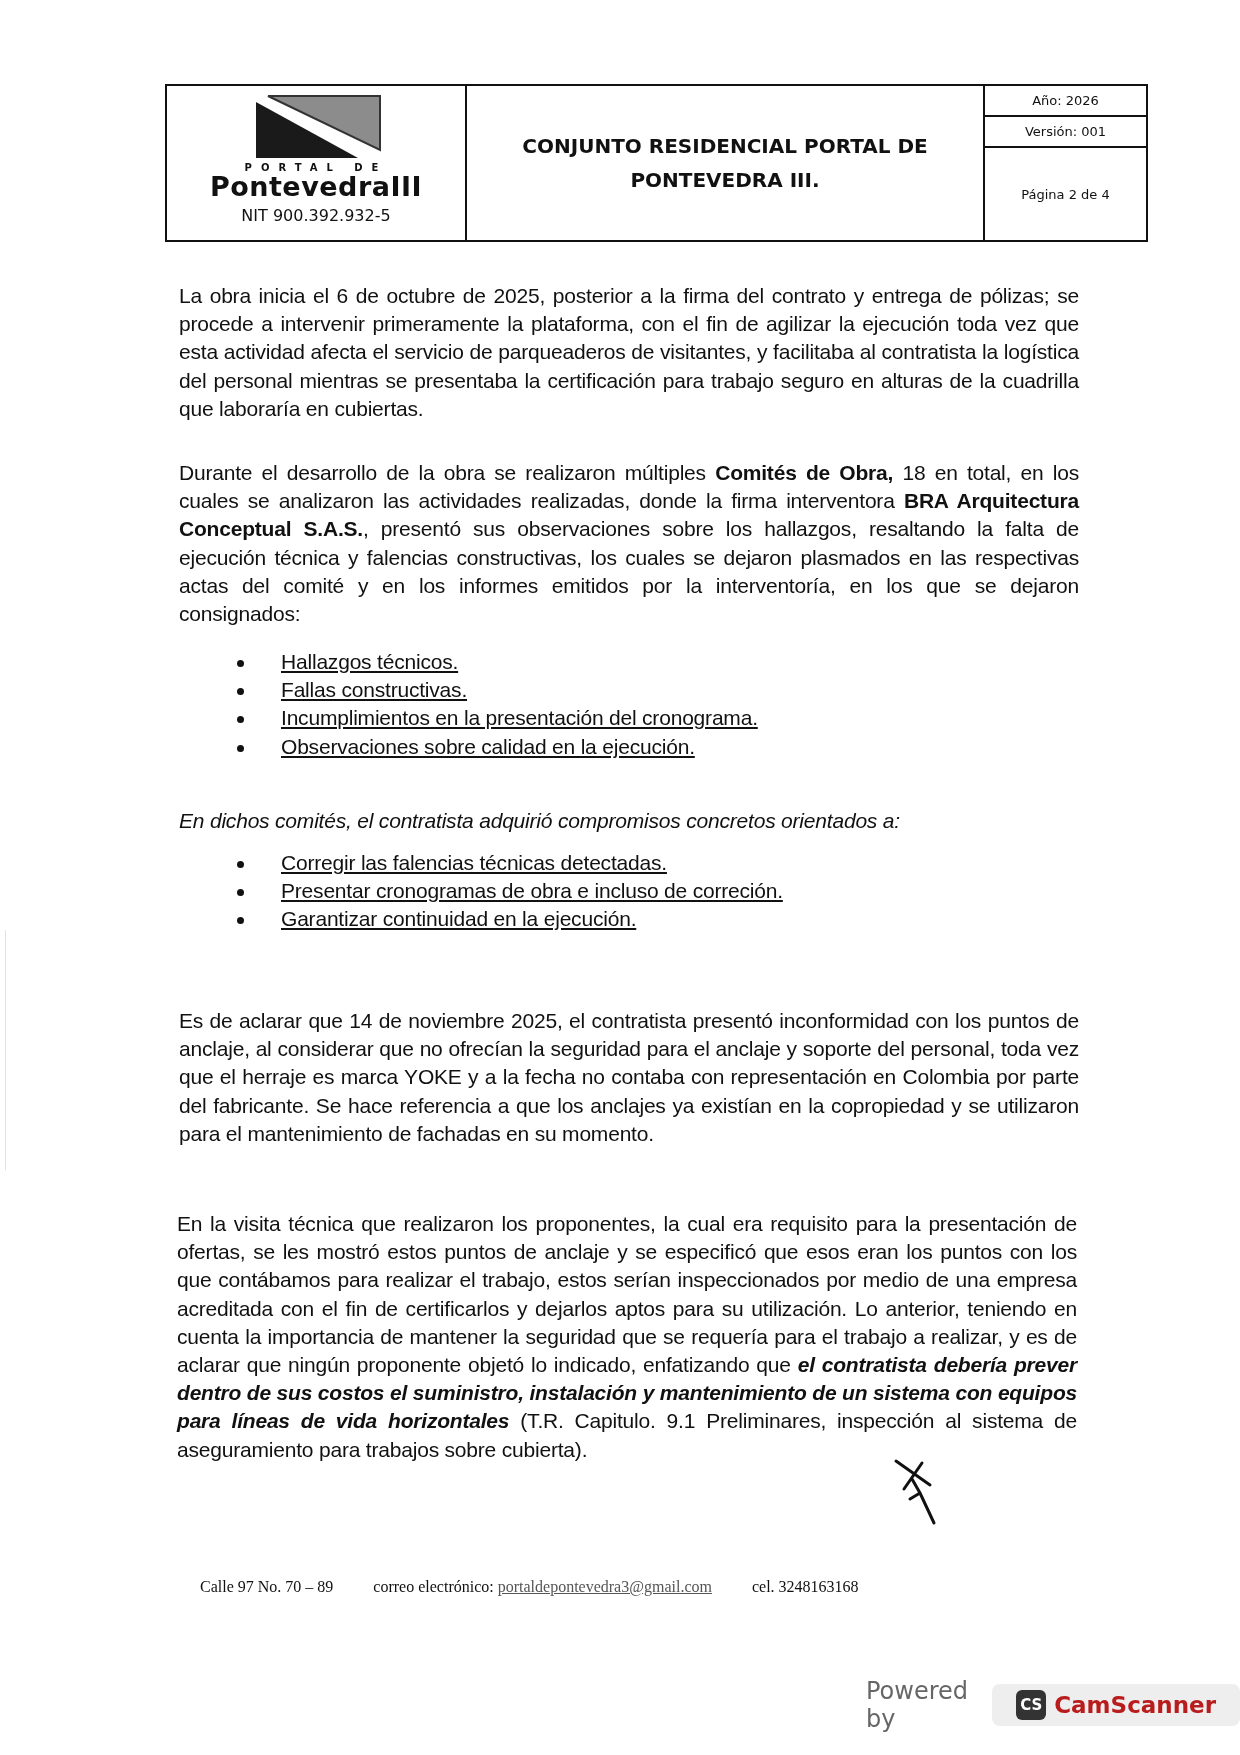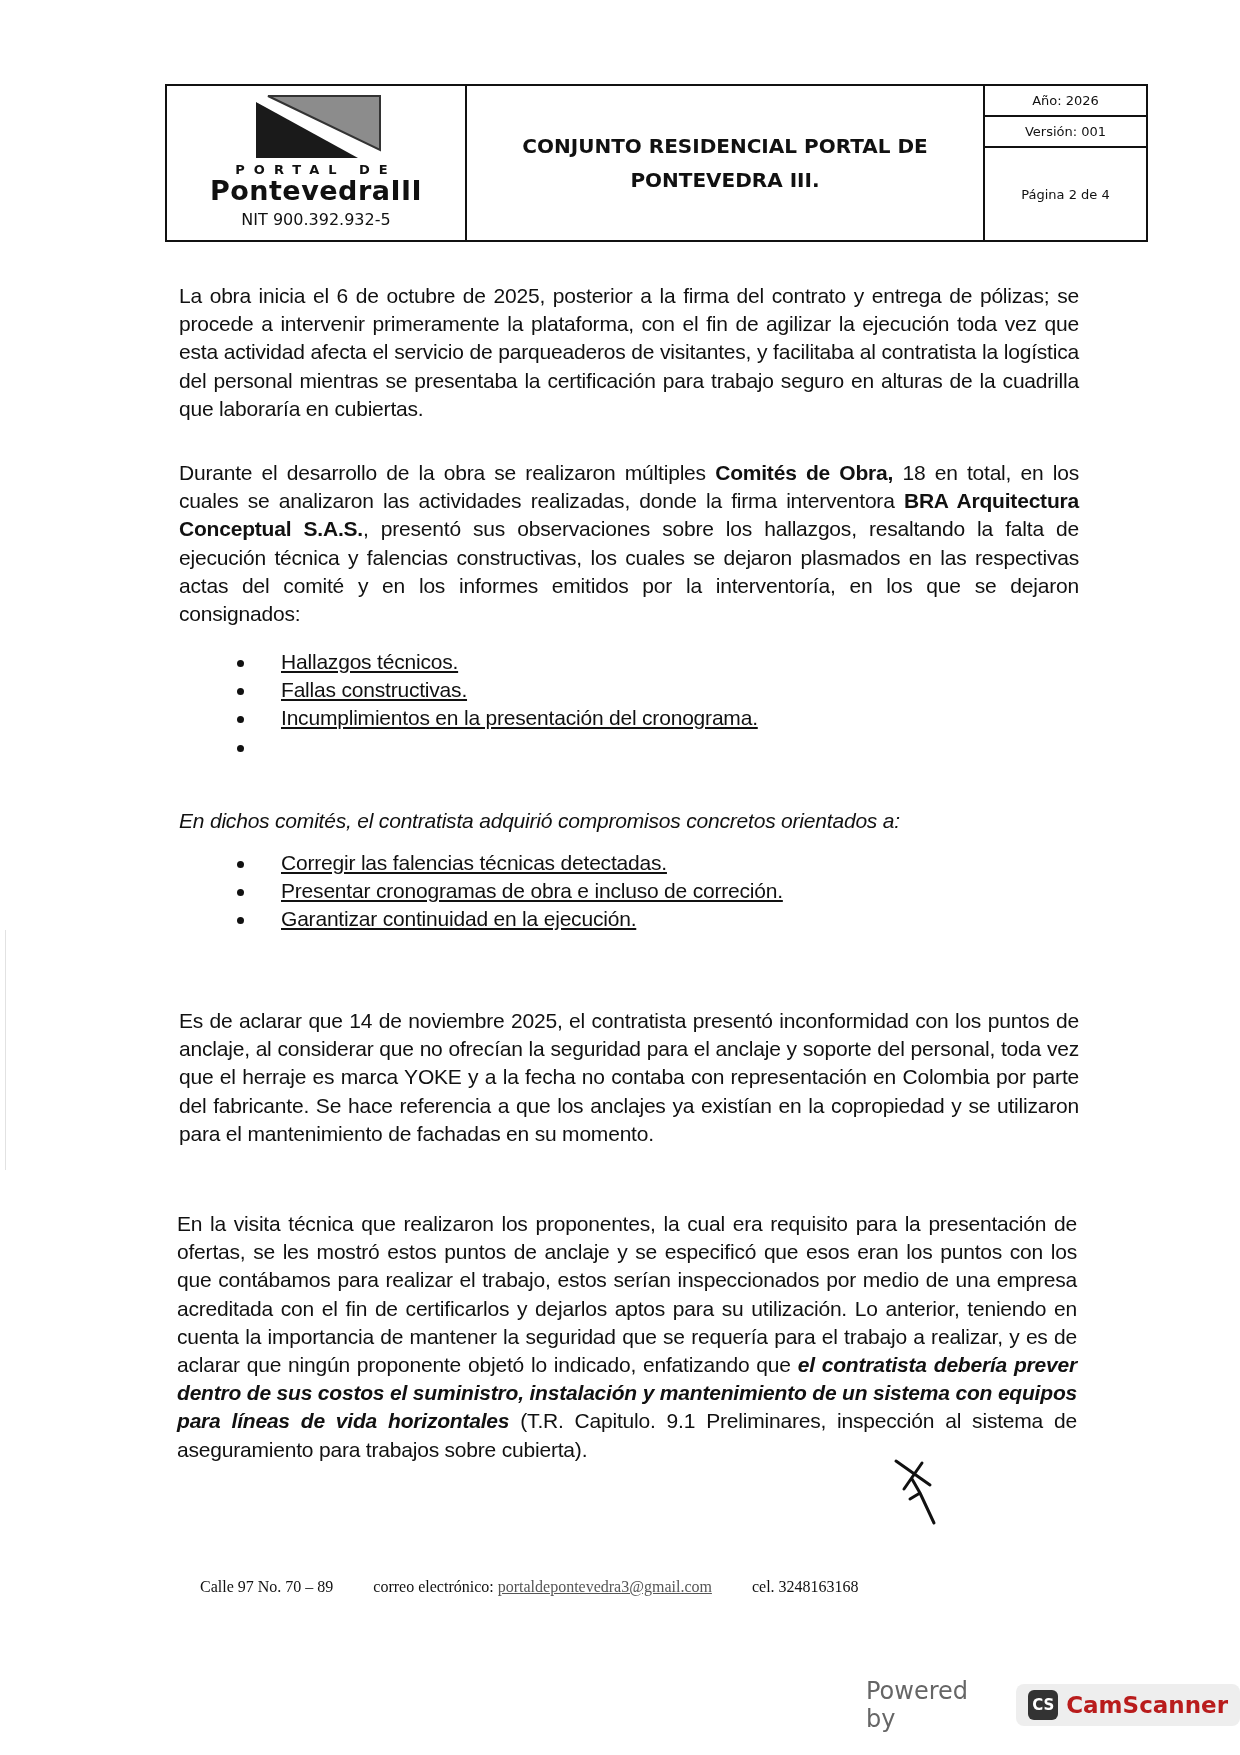--- a/index.html
+++ b/index.html
@@ -1,41 +1,41 @@
 <!DOCTYPE html>
 <html><head>
 <meta charset="utf-8">
 <style>
   html, body { margin:0; padding:0; background:#ffffff; }
   body { width:1240px; height:1755px; position:relative; overflow:hidden; font-family:"Liberation Sans", sans-serif; color:#111; }
   .header-table { position:absolute; left:165px; top:84px; width:983px; height:158px; border:2px solid #111; display:flex; box-sizing:border-box; }
   .hdr-logo { width:300px; border-right:2px solid #111; display:flex; flex-direction:column; align-items:center; justify-content:flex-start; padding-top:8px; box-sizing:border-box; }
   .logo-mark { width:140px; height:66px; position:relative; }
   .logo-mark svg { width:140px; height:66px; }
-  .logo-small { font-family:"DejaVu Sans", sans-serif; font-size:13px; letter-spacing:9px; font-weight:bold; margin-top:2px; }
+  .logo-small { font-family:"DejaVu Sans", sans-serif; font-size:10px; letter-spacing:9px; font-weight:bold; margin-top:2px; }
   .logo-name { font-family:"DejaVu Sans", sans-serif; font-weight:bold; font-size:27px; line-height:28px; letter-spacing:0.5px; }
   .logo-nit { font-family:"DejaVu Sans", sans-serif; font-size:16px; margin-top:5px; }
   .hdr-title { flex:1; border-right:2px solid #111; display:flex; flex-direction:column; align-items:center; justify-content:center; font-family:"DejaVu Sans", sans-serif; font-weight:bold; font-size:20px; line-height:34px; text-align:center; }
   .hdr-meta { width:161px; display:flex; flex-direction:column; font-family:"DejaVu Sans", sans-serif; font-size:13px; }
   .meta-cell { border-bottom:2px solid #111; height:29px; display:flex; align-items:center; justify-content:center; }
   .meta-page { flex:1; display:flex; align-items:center; justify-content:center; }
   .body-text { position:absolute; left:163px; width:932px; font-family:"Liberation Sans", sans-serif; font-size:21px; line-height:28.2px; text-align:justify; letter-spacing:-0.2px; }
   .p { margin:16px; }
   .b { font-weight:bold; }
   .i { font-style:italic; }
   .bi { font-weight:bold; font-style:italic; }
   .bullets { list-style:none; margin:0; padding:0;text-decoration:underline; }
   .bullets li { position:relative; padding-left:118px; line-height:28.2px; }
   .bullets li .dot { position:absolute; left:74px; top:12px; width:7px; height:7px; border-radius:50%; background:#111; }
   .footer { position:absolute; top:1578px; left:200px; width:900px; font-family:"Liberation Serif", serif; font-size:16px; display:flex; gap:40px; }
   .footer .email { text-decoration:underline; color:#555; }
   .signature { position:absolute; left:890px; top:1455px; width:60px; height:72px; }
   .camscanner { position:absolute; left:866px; top:1677px; display:flex; align-items:center; gap:14px; }
   .cs-powered { font-family:"DejaVu Sans", sans-serif; font-size:24px; color:#666; }
-  .cs-badge { background:#eeeeee; border-radius:8px; padding:6px 12px; display:flex; align-items:center; gap:8px; }
+  .cs-badge { background:#eeeeee; border-radius:8px; padding:6px 24px; display:flex; align-items:center; gap:8px; }
   .cs-icon { width:30px; height:30px; background:#333; border-radius:6px; color:#fff; font-family:"DejaVu Sans", sans-serif; font-weight:bold; font-size:15px; display:flex; align-items:center; justify-content:center; }
   .cs-name { font-family:"DejaVu Sans", sans-serif; font-weight:bold; font-size:23px; color:#b91c1c; }
   .scan-edge { position:absolute; left:5px; top:930px; width:1px; height:240px; background:#e2e2e2; }
 </style>
 </head>
 <body>
 
 <div class="scan-edge"></div>
 
 <div class="header-table">
@@ -68,21 +68,21 @@
 
 <div class="body-text" style="top:443px;">
   <p class="p"><span>Durante el desarrollo de la obra se realizaron múltiples </span><span class="b">Comités de Obra,</span><span> 18 en total, en los cuales se analizaron las actividades realizadas, donde la firma interventora </span><span class="b">BRA Arquitectura Conceptual S.A.S.</span><span>, presentó sus observaciones sobre los hallazgos, resaltando la falta de ejecución técnica y falencias constructivas, los cuales se dejaron plasmados en las respectivas actas del comité y en los informes emitidos por la interventoría, en los que se dejaron consignados:</span></p>
 </div>
 
 <div class="body-text" style="top:648px;">
   <ul class="bullets">
     <li><span class="dot"></span><span>Hallazgos técnicos.</span></li>
     <li><span class="dot"></span><span>Fallas constructivas.</span></li>
     <li><span class="dot"></span><span>Incumplimientos en la presentación del cronograma.</span></li>
-    <li><span class="dot"></span></li>
+    <li><span class="dot"></span><span>Observaciones sobre calidad en la ejecución.</span></li>
   </ul>
 </div>
 
 <div class="body-text" style="top:791px;">
   <p class="p i">En dichos comités, el contratista adquirió compromisos concretos orientados a:</p>
 </div>
 
 <div class="body-text" style="top:849px;">
   <ul class="bullets">
     <li><span class="dot"></span><span>Corregir las falencias técnicas detectadas.</span></li>

